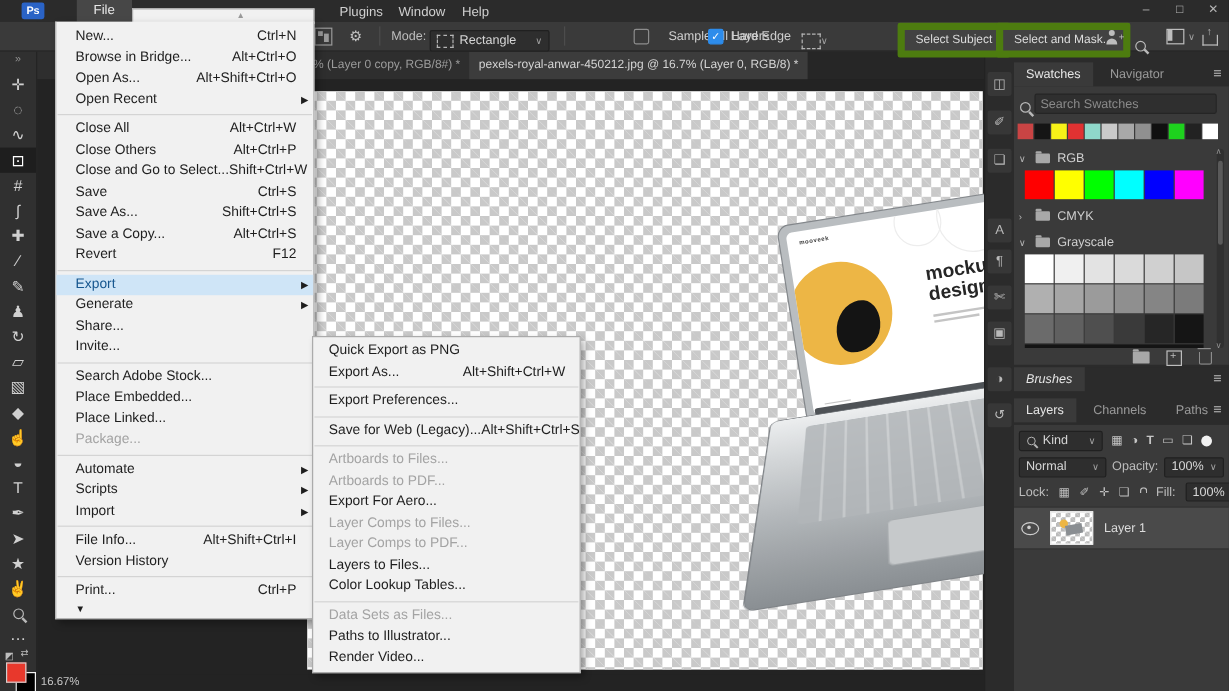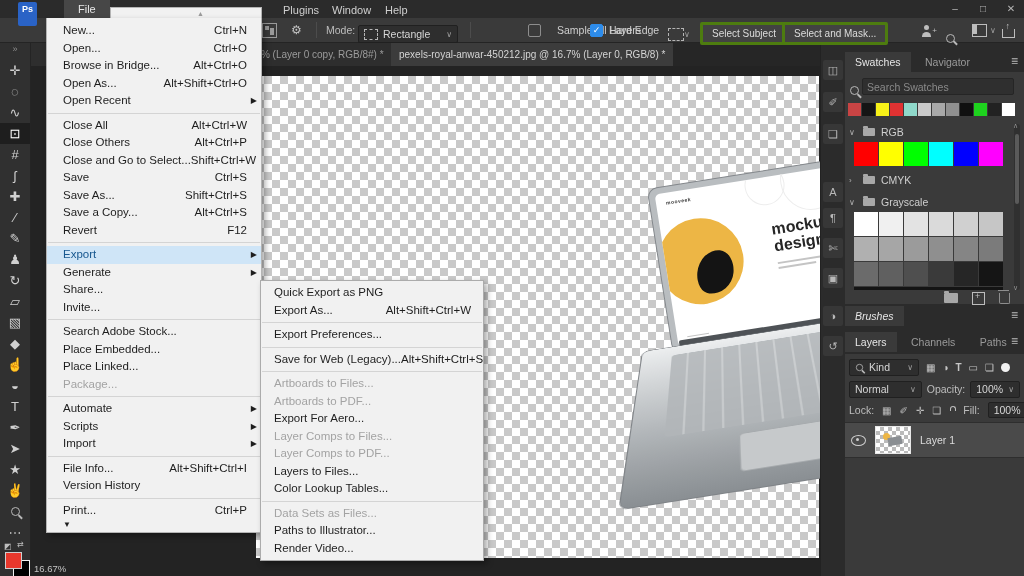--- a/index.html
+++ b/index.html
@@ -2,21 +2,21 @@
 <html><head>
 <meta charset="utf-8">
 <style>
   html,body{margin:0;padding:0;background:#111;}
   #app{position:relative;width:1024px;height:576px;overflow:hidden;background:#222;
        font-family:"Liberation Sans",sans-serif;-webkit-user-select:none;user-select:none;color:#ccc;}
   .abs{position:absolute;}
 
   
   #menubar{left:0;top:0;width:1024px;height:18px;background:#2b2b2b;z-index:10;}
-  #ps-logo{left:18px;top:2px;width:19px;height:24px;background:#2a63c6;border-radius:2px;
+  #ps-logo{left:18px;top:2px;width:19px;height:14px;background:#2a63c6;border-radius:2px;
            color:#fff;font-size:9px;font-weight:bold;text-align:center;line-height:14px;}
   .mbar-item{top:0;height:18px;line-height:18px;font-size:11px;color:#cfcfcf;padding:1px 6px;}
   #mb-file{left:64px;background:#474747;color:#e8e8e8;padding:0 14px;}
   #mb-plugins{left:277px;} #mb-window{left:326px;} #mb-help{left:379px;}
   .winctl{top:0;height:18px;line-height:17px;width:26px;text-align:center;font-size:10px;color:#b5b5b5;}
   #wc-min{left:942px;} #wc-max{left:970px;} #wc-close{left:998px;}
 
   
   #optionsbar{left:0;top:18px;width:1024px;height:24px;background:#3a3a3a;border-bottom:1px solid #242424;z-index:9;}
   .ob{top:0;height:24px;display:flex;align-items:center;}
@@ -26,22 +26,22 @@
   .presetbox:after{content:'';position:absolute;right:2px;bottom:2px;width:4px;height:7px;background:#9a9a9a;}
   .gear{font-size:12px;color:#c2c2c2;}
   .vsep{top:4px;width:1px;height:16px;background:#4c4c4c;}
   .dropdown{background:#2e2e2e;border:1px solid #202020;border-radius:2px;height:16px;
             display:flex;align-items:center;padding:0 5px;gap:5px;font-size:10.5px;color:#d6d6d6;}
   .dashrect{width:12px;height:9px;border:1px dashed #b5b5b5;}
   .chev{font-size:8px;color:#9f9f9f;}
   .cbox{width:11px;height:11px;border:1px solid #8d8d8d;border-radius:2px;background:transparent;
         font-size:9px;line-height:11px;text-align:center;color:#fff;}
   .cbox.checked{background:#2d8ceb;border-color:#2d8ceb;}
-  .obtn{height:17px;border:3px solid #4d7c0f;border-radius:2px;background:#424242;color:#dcdcdc;
-        font-size:10px;display:flex;align-items:center;padding:0 9px;}
+  .obtn{height:17px;border:6px solid #4d7c0f;border-radius:2px;background:#424242;color:#dcdcdc;
+        font-size:10px;display:flex;align-items:center;padding:0 9px;margin-left:48px;}
   .mag{width:7px;height:7px;border:1.5px solid #b9b9b9;border-radius:50%;position:relative;display:inline-block;}
   .mag:after{content:'';position:absolute;width:5px;height:1.5px;background:#b9b9b9;right:-4px;bottom:-2px;transform:rotate(45deg);}
   .person{width:9px;height:5px;border-radius:5px 5px 0 0;background:#bdbdbd;position:relative;margin-top:8px;}
   .person:before{content:'';position:absolute;top:-7px;left:2px;width:5px;height:5px;border-radius:50%;background:#bdbdbd;}
   .person:after{content:'+';position:absolute;right:-6px;top:-6px;font-size:8px;color:#bdbdbd;}
   .wsicon{width:13px;height:11px;border:1px solid #bdbdbd;position:relative;}
   .wsicon:before{content:'';position:absolute;left:0;top:0;width:4px;height:9px;background:#bdbdbd;}
   .shareic{width:11px;height:8px;border:1px solid #bdbdbd;border-top:none;position:relative;margin-top:6px;}
   .shareic:before{content:'↑';position:absolute;left:2.5px;top:-8px;font-size:9px;color:#bdbdbd;}
 
@@ -444,24 +444,20 @@
 
   <div id="menucap" class="abs">
     <span id="capup">▲</span>
   </div>
   <div id="filemenu" class="abs">
     <div class="mi">
         <span>New...</span>
         <span class="sc">Ctrl+N</span>
       </div>
     <div class="mi">
-        <span>Open...</span>
-        <span class="sc">Ctrl+O</span>
-      </div>
-    <div class="mi">
         <span>Browse in Bridge...</span>
         <span class="sc">Alt+Ctrl+O</span>
       </div>
     <div class="mi">
         <span>Open As...</span>
         <span class="sc">Alt+Shift+Ctrl+O</span>
       </div>
     <div class="mi">
         <span>Open Recent</span>
         <span class="arr">▶</span>

